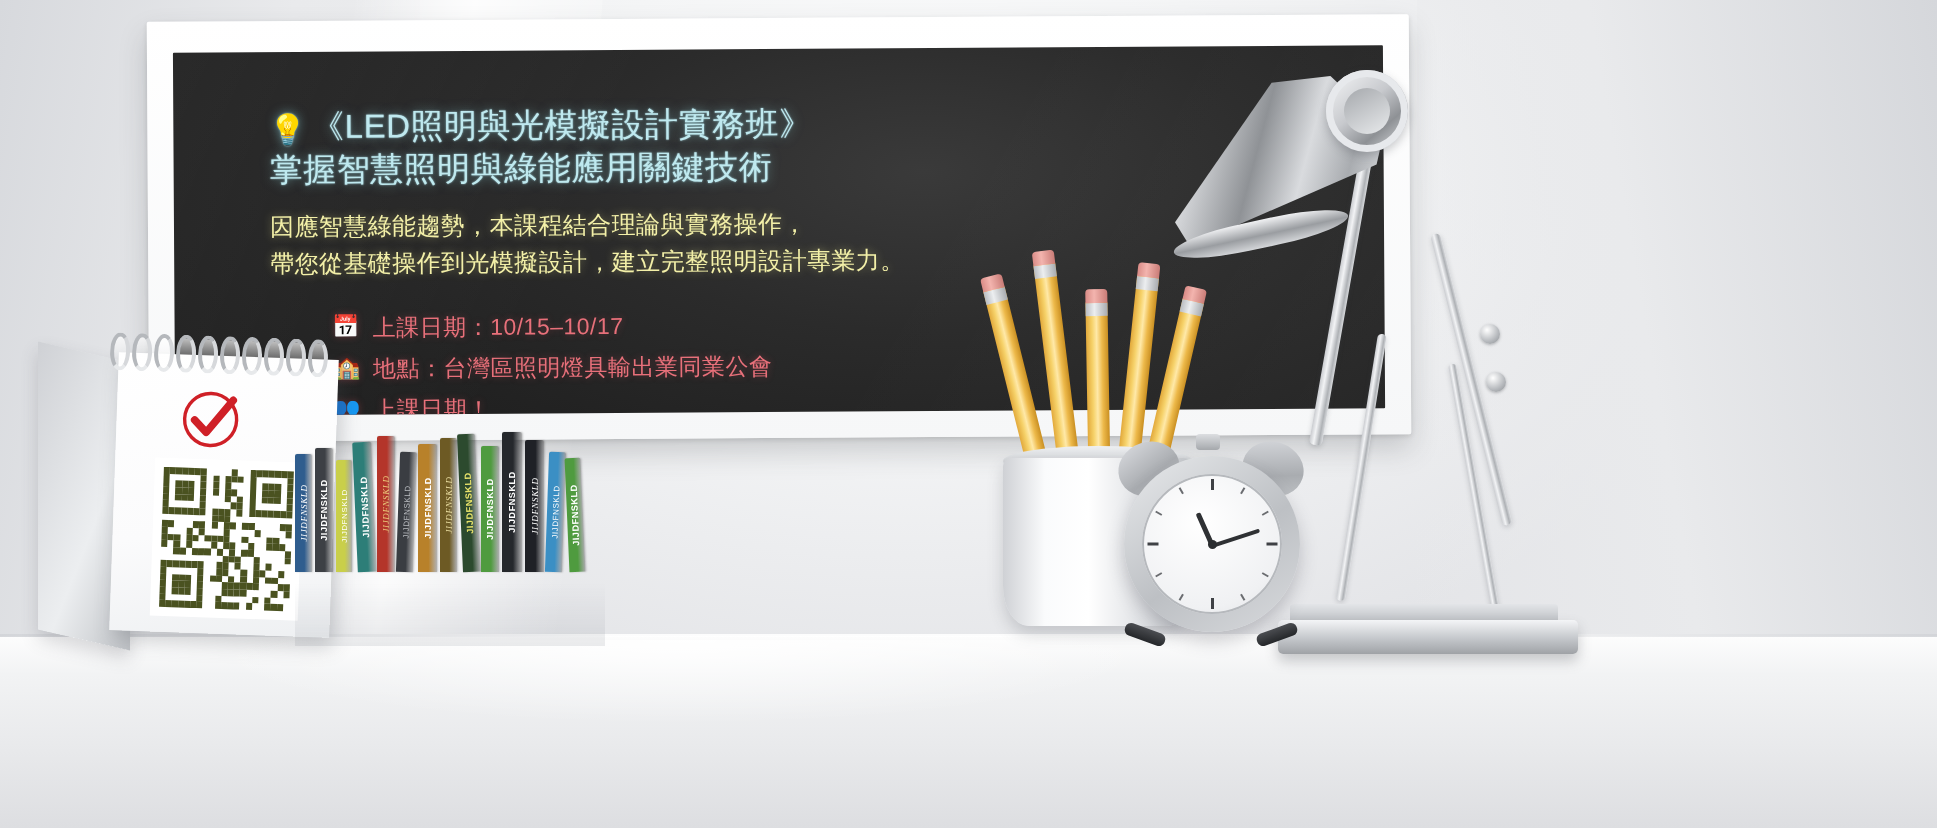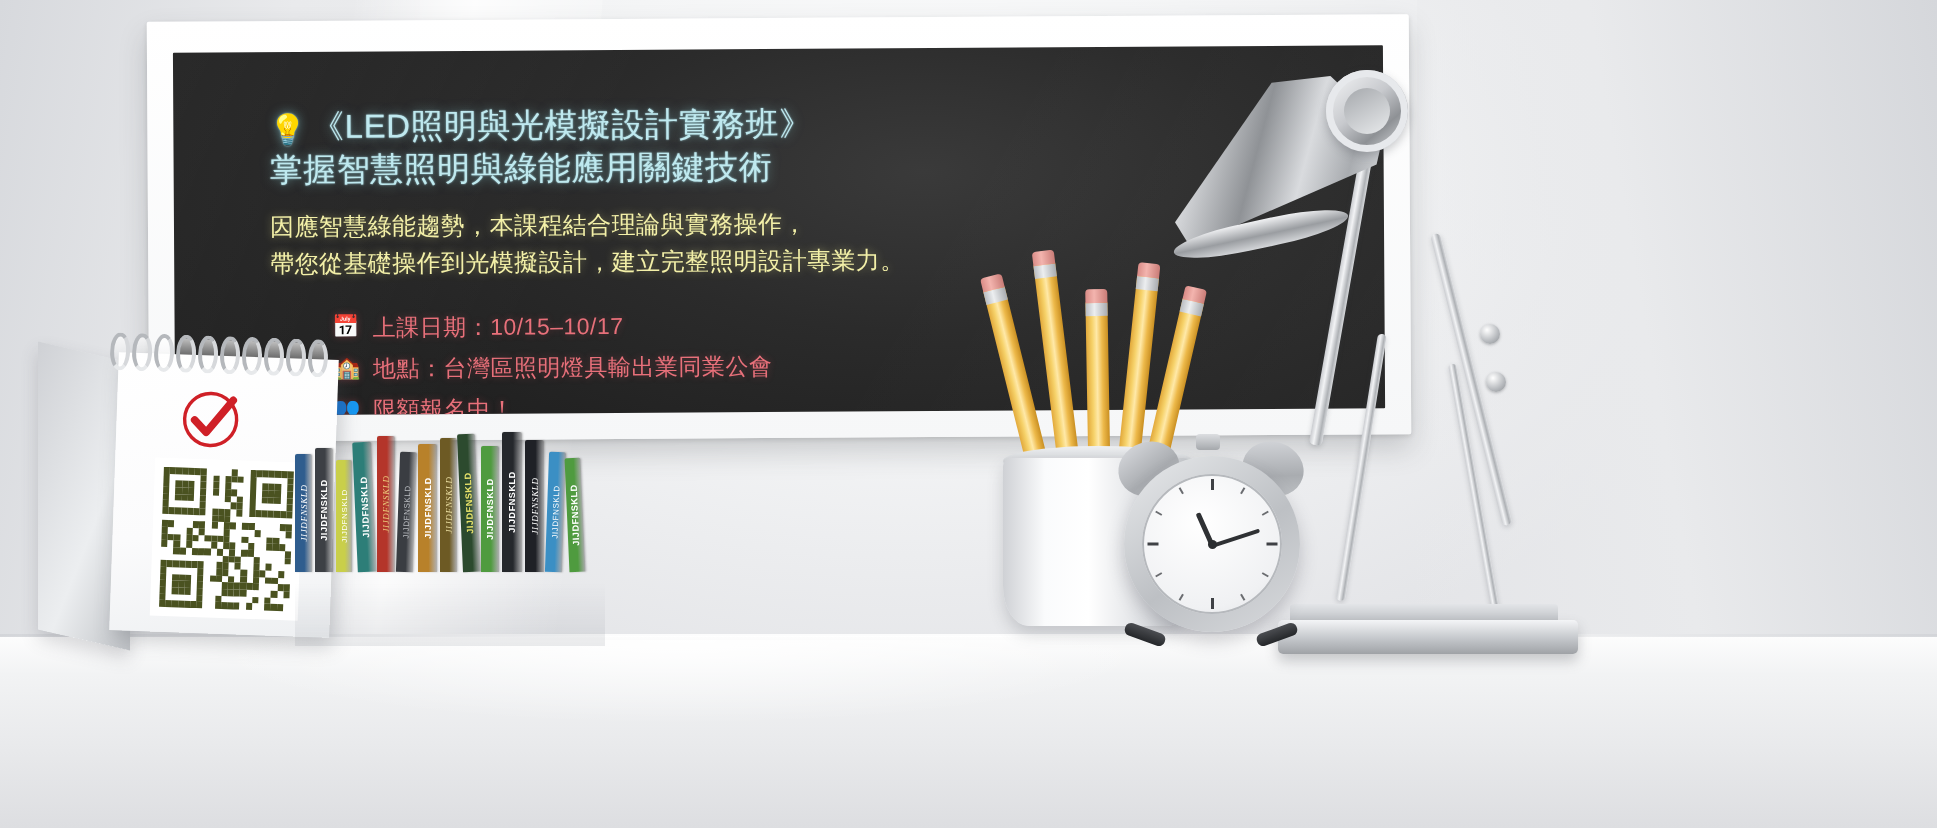--- a/index.html
+++ b/index.html
@@ -306,21 +306,21 @@
           <div class="drow">
             <span class="ic">📅</span>
             <span>上課日期：10/15–10/17</span>
           </div>
           <div class="drow">
             <span class="ic">🏫</span>
             <span>地點：台灣區照明燈具輸出業同業公會</span>
           </div>
           <div class="drow">
             <span class="ic">👥</span>
-            <span>限額報名中！</span>
+            <span>上課日期！</span>
           </div>
 
         </div>
 
       </div>
     </div>
   </div>
 
   <div class="lamp">
     <div class="arm arm-a"></div>

